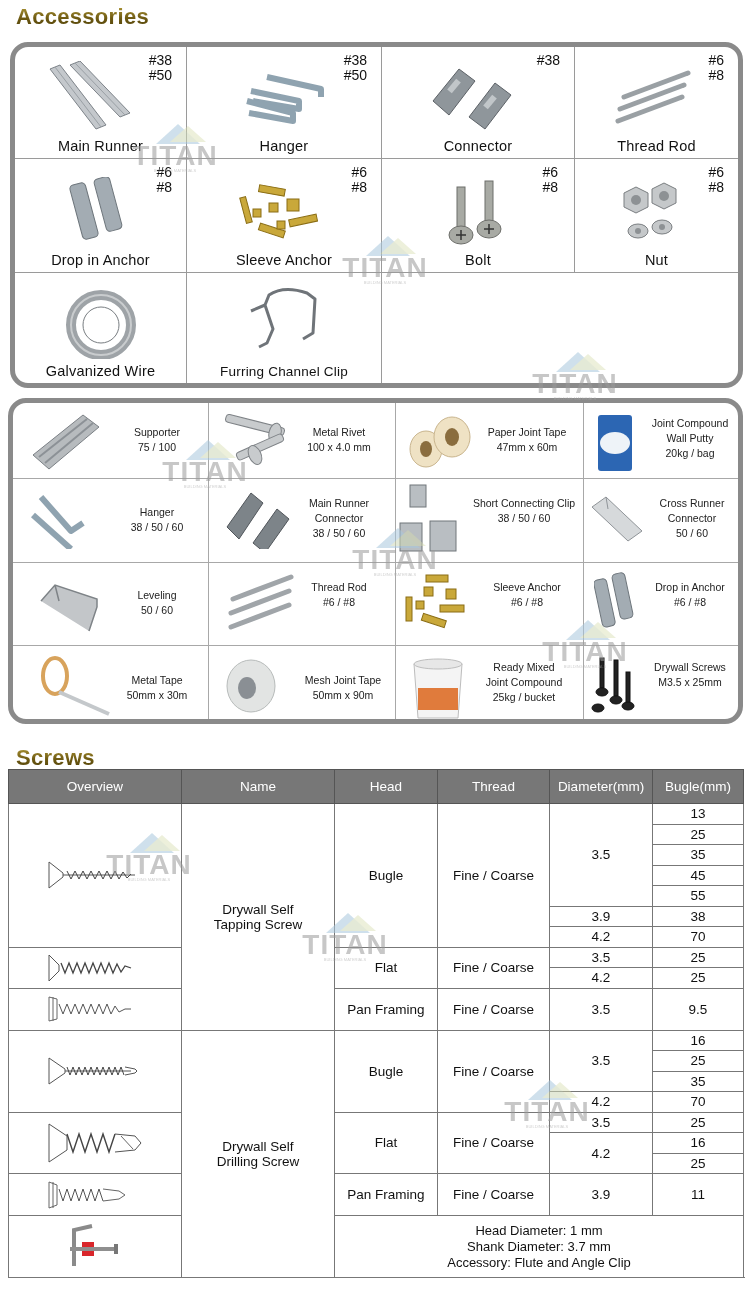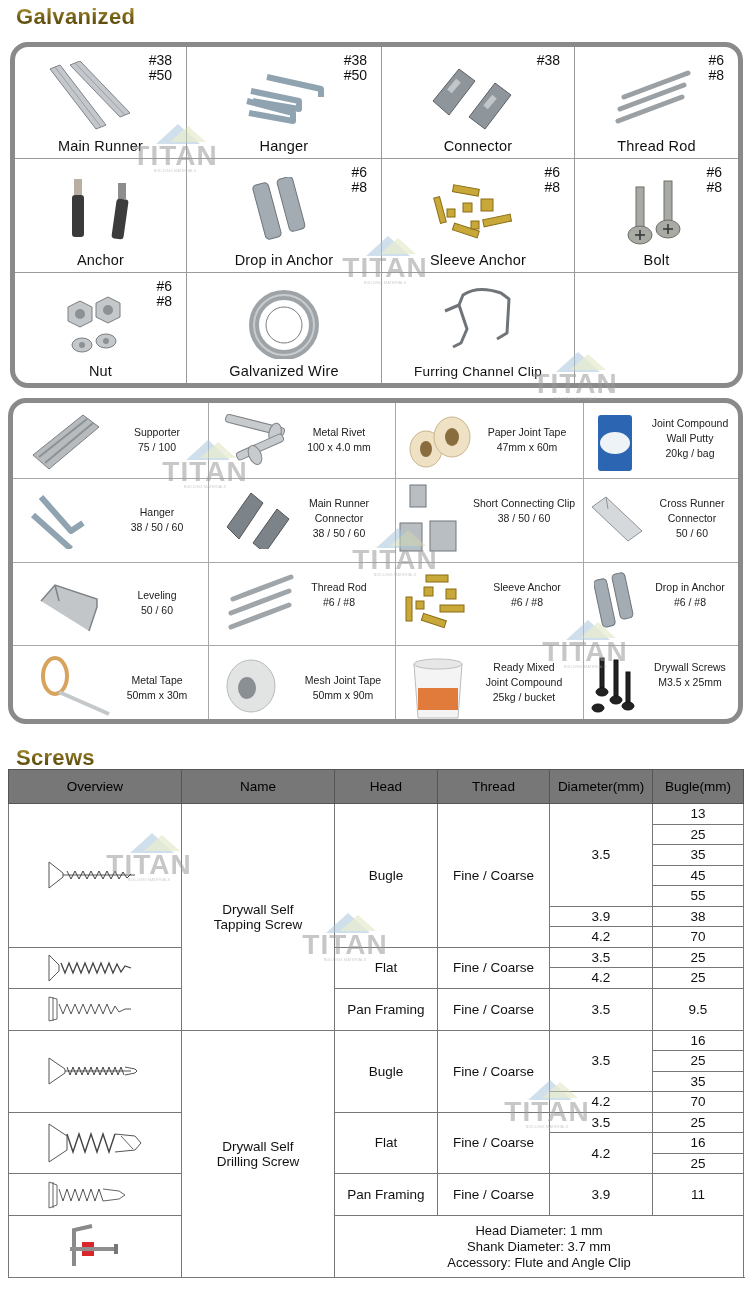--- a/index.html
+++ b/index.html
@@ -37,36 +37,36 @@
   .cell2 { position: relative; border-right: 1px solid #a8a8a8; border-bottom: 1px solid #a8a8a8; }
   .cell2:nth-child(4n) { border-right: none; }
   .cell2:nth-child(n+13) { border-bottom: none; }
   .cell2 .img { position: absolute; left: 10px; top: 8px; width: 80px; height: 62px; }
   .cell2 .txt { position: absolute; right: 6px; top: 50%; transform: translateY(-55%); width: 100px; text-align: center; font-size: 10.5px; line-height: 15px; color: #222; }
   .cell2 .txt.wide { width: 118px; }
 
   
   .screws { position: absolute; left: 8px; top: 769px; border-collapse: collapse; width: 735px; table-layout: fixed; }
   .screws th, .screws td { border: 1.5px solid #777; text-align: center; vertical-align: middle; font-size: 13.5px; }
-  .screws th { background: #777777; color: #000000; font-weight: normal; height: 34px; font-size: 13.5px; border-color: #555; }
+  .screws th { background: #777777; color: #ffffff; font-weight: normal; height: 34px; font-size: 13.5px; border-color: #555; }
   .screws td { height: 20.5px; padding: 0; }
   .screws td.len { font-size: 13.5px; }
   .screw-img { display: block; margin: 0 auto; }
 
   
   .wm { position: absolute; pointer-events: none; opacity: 0.55; width: 110px; height: 48px; }
   .wm .roof { position: absolute; left: 36px; top: 0; width: 0; height: 0; border-left: 22px solid transparent; border-right: 22px solid transparent; border-bottom: 20px solid #a9c8dd; }
   .wm .roof2 { position: absolute; left: 50px; top: 2px; width: 0; height: 0; border-left: 18px solid transparent; border-right: 18px solid transparent; border-bottom: 16px solid #d6dcae; opacity: .8; }
   .wm .word { position: absolute; left: 0; top: 16px; width: 110px; text-align: center; font-weight: bold; font-size: 28px; color: #9a9a9a; letter-spacing: 1px; }
   .wm .sub { position: absolute; left: 0; top: 44px; width: 110px; text-align: center; font-size: 4px; color: #aaa; }
 </style>
 </head>
 <body>
 
-<div class="section-title" style="top:4px;">Galvanized</div>
+<div class="section-title" style="top:4px;">Accessories</div>
 
 <div class="panel1">
   <div class="grid1">
 
     <div class="cell1">
       <svg class="img" viewBox="0 0 110 72">
           <g fill="#c4c8cc" stroke="#7d8389" stroke-width="1">
             <polygon points="4,8 14,4 60,64 50,68"></polygon>
             <polygon points="24,4 34,0 84,52 74,56"></polygon>
           </g>
@@ -119,31 +119,20 @@
             <line x1="16" y1="60" x2="80" y2="36"></line>
           </g>
         </svg>
       <div class="sizes">
           <div>#6</div>
           <div>#8</div>
         </div>
       <div class="label">Thread Rod</div>
     </div>
 
-    <div class="cell1">
-      <svg class="img" style="top:16px" viewBox="0 0 110 72">
-          <g>
-            <rect x="28" y="4" width="8" height="16" fill="#b9b0a2"></rect>
-            <rect x="26" y="20" width="12" height="42" rx="3" fill="#3a3a3a"></rect>
-            <rect x="72" y="8" width="8" height="16" fill="#8d8d8d"></rect>
-            <rect x="68" y="24" width="12" height="40" rx="3" fill="#3c3c3c" transform="rotate(8 74 44)"></rect>
-          </g>
-        </svg>
-      <div class="label">Anchor</div>
-    </div>
     <div class="cell1">
       <svg class="img" style="top:18px" viewBox="0 0 110 72">
           <g fill="#a3acb3" stroke="#6e767c">
             <rect x="30" y="6" width="16" height="56" rx="4" transform="rotate(-15 38 34)"></rect>
             <rect x="54" y="0" width="16" height="54" rx="4" transform="rotate(-15 62 27)"></rect>
           </g>
         </svg>
       <div class="sizes">
           <div>#6</div>
           <div>#8</div>

